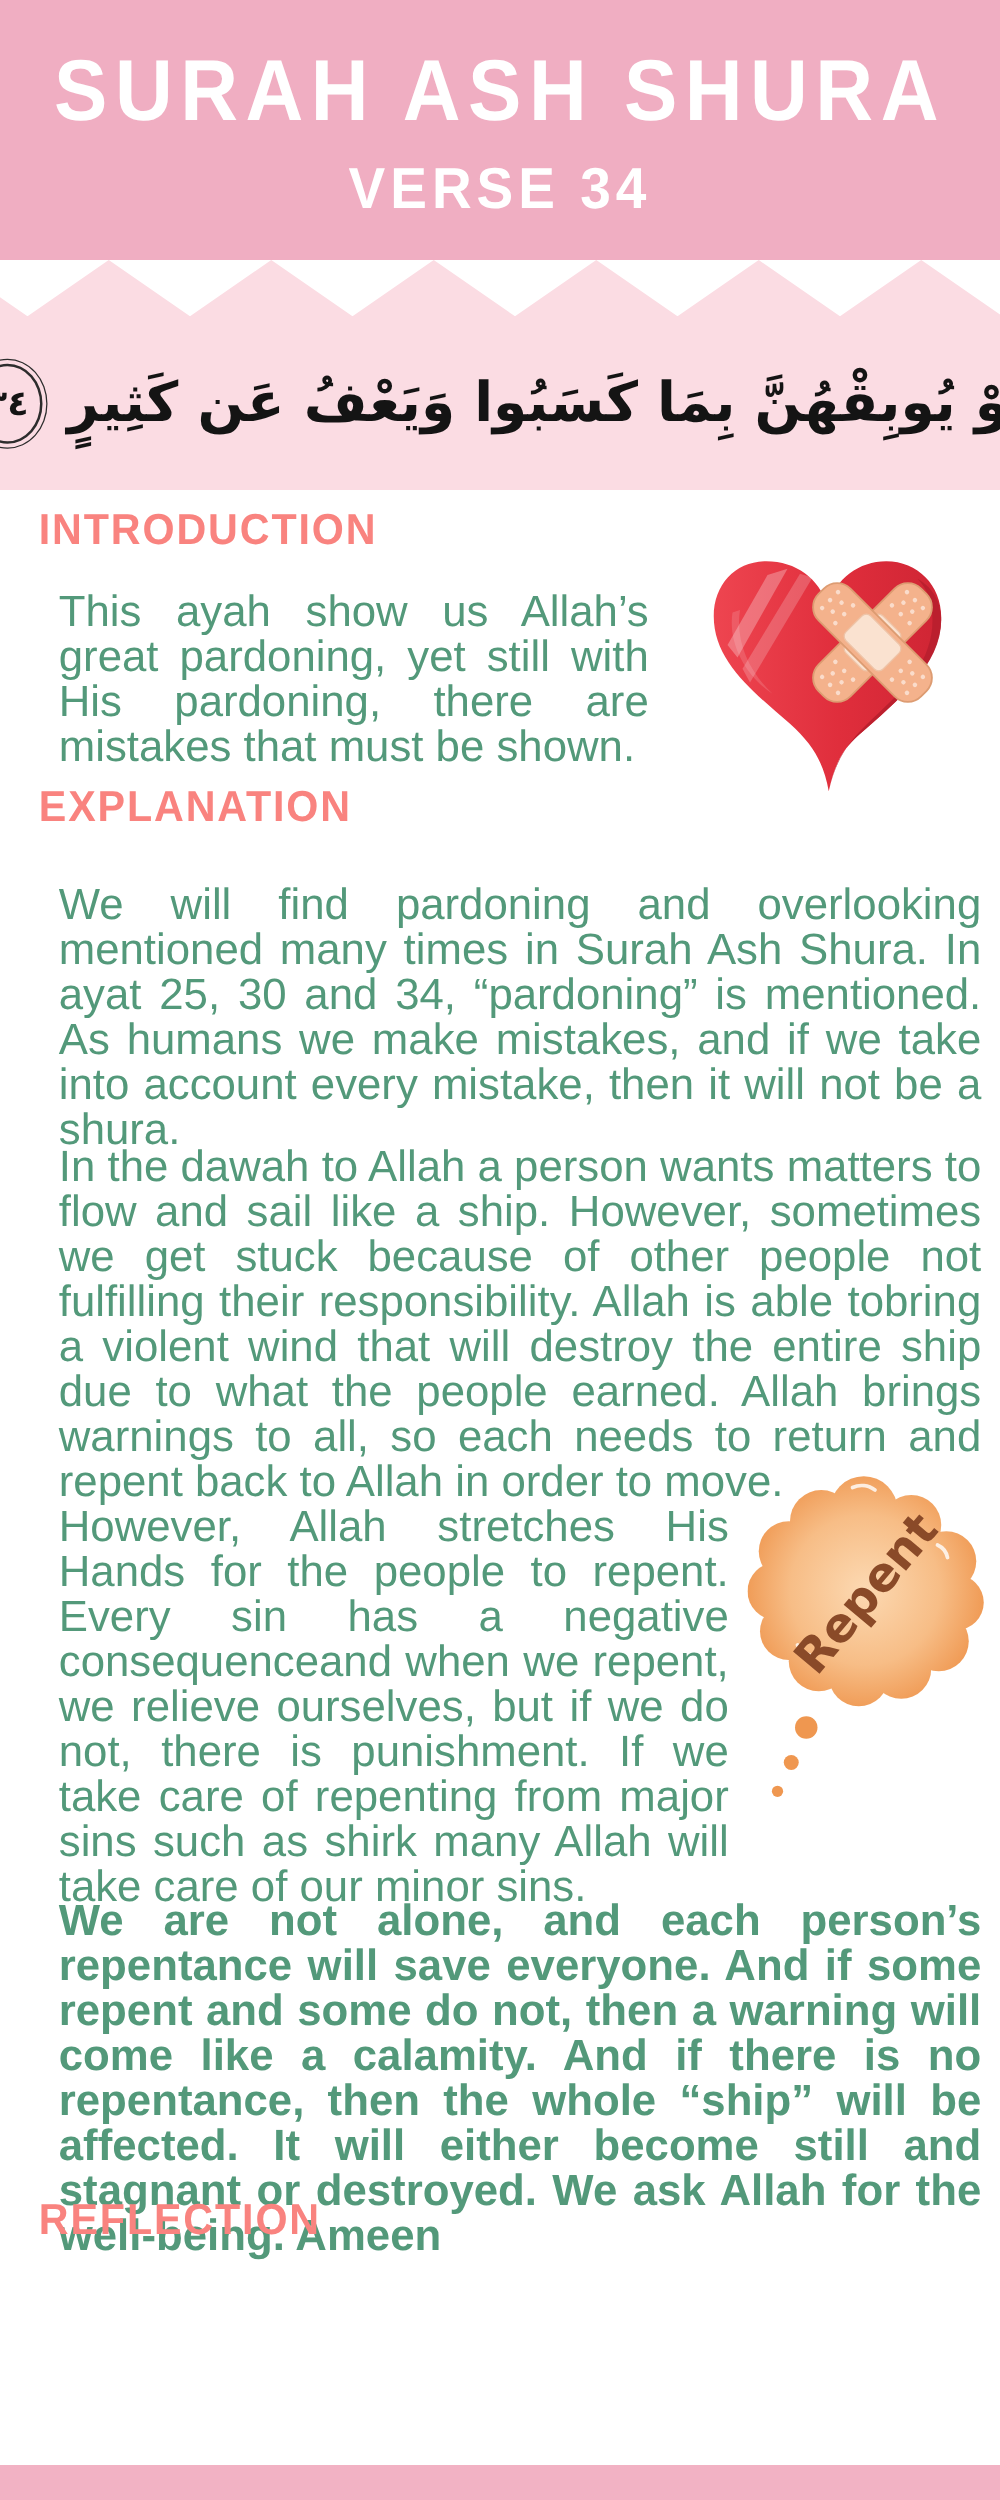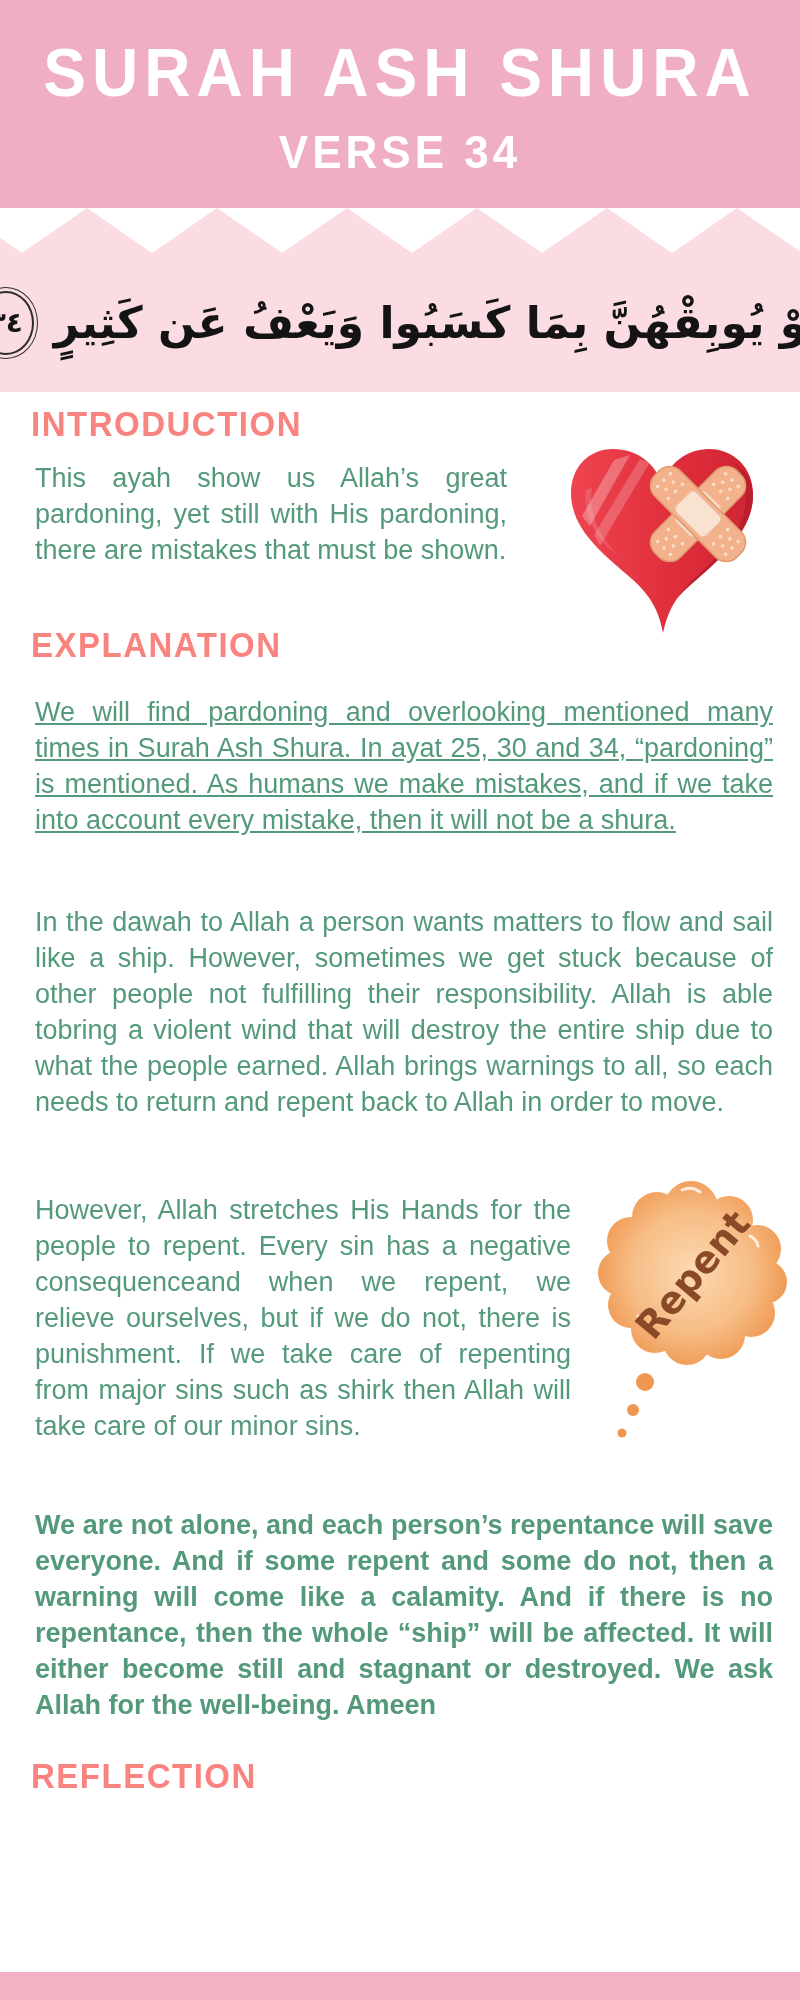--- a/index.html
+++ b/index.html
@@ -56,23 +56,23 @@
     font-family:"DejaVu Sans",sans-serif;font-size:28px;font-weight:bold;color:#141414;
   }
   
   .sec-heading{
     margin:0;position:absolute;left:31px;
     color:var(--heading_coral,#f9837f);
     font-size:33px;font-weight:bold;letter-spacing:1.5px;line-height:40px;
     transform:scaleY(1.05);transform-origin:left top;
   }
   .body-par{
-    margin:4px;position:absolute;left:31px;
+    margin:16px;position:absolute;left:31px;
     color:var(--body_teal,#53997a);
-    font-size:27px;line-height:36px;text-align:justify;
+    font-size:35px;line-height:36px;text-align:justify;
   }
   .illu{position:absolute;}
   
   .footer-band{
     position:absolute;left:0;top:1972px;width:800px;height:28px;
     background:var(--footer_pink,#f2b2c4);
   }
 </style>
 </head>
 <body>
@@ -159,23 +159,23 @@
             <circle cx="40" cy="5" r="1.8"></circle>
           <circle cx="32" cy="-10" r="1.8"></circle>
             <circle cx="32" cy="0" r="1.8"></circle>
             <circle cx="32" cy="10" r="1.8"></circle>
         </g>
       </g>
     </svg>
   </div>
 
   <h3 class="sec-heading" style="top:624px;">EXPLANATION</h3>
-  <p class="body-par" style="top:690px;width:738px;text-decoration:underline;">We will find pardoning and overlooking mentioned many times in Surah Ash Shura. In ayat 25, 30 and 34, “pardoning” is mentioned. As humans we make mistakes, and if we take into account every mistake, then it will not be a shura.</p>
+  <p class="body-par" style="top:690px;width:738px;">We will find pardoning and overlooking mentioned many times in Surah Ash Shura. In ayat 25, 30 and 34, “pardoning” is mentioned. As humans we make mistakes, and if we take into account every mistake, then it will not be a shura.</p>
   <p class="body-par" style="top:900px;width:738px;">In the dawah to Allah a person wants matters to flow and sail like a ship. However, sometimes we get stuck because of other people not fulfilling their responsibility. Allah is able tobring a violent wind that will destroy the entire ship due to what the people earned. Allah brings warnings to all, so each needs to return and repent back to Allah in order to move.</p>
-  <p class="body-par" style="top:1188px;width:536px;">However, Allah stretches His Hands for the people to repent. Every sin has a negative consequenceand when we repent, we relieve ourselves, but if we do not, there is punishment. If we take care of repenting from major sins such as shirk then Allah will take care of our minor sins.</p>
+  <p class="body-par" style="top:1188px;width:536px;">However, Allah stretches His Hands for the people to repent. Every sin has a negative consequenceand when we repent, we relieve ourselves, but if we do not, there is punishment. If we take care of repenting from major sins such as shirk many Allah will take care of our minor sins.</p>
 
   <div class="illu" style="left:598px;top:1176px;">
     <svg width="192" height="272" viewBox="0 0 192 272" aria-hidden="true">
       <defs>
         <radialGradient id="bg1" gradientUnits="userSpaceOnUse" cx="94" cy="96" r="100">
           <stop offset="0" stop-color="#fcd9b2"></stop>
           <stop offset="0.6" stop-color="#f7bd86"></stop>
           <stop offset="1" stop-color="#ef9750"></stop>
         </radialGradient>
       </defs>

